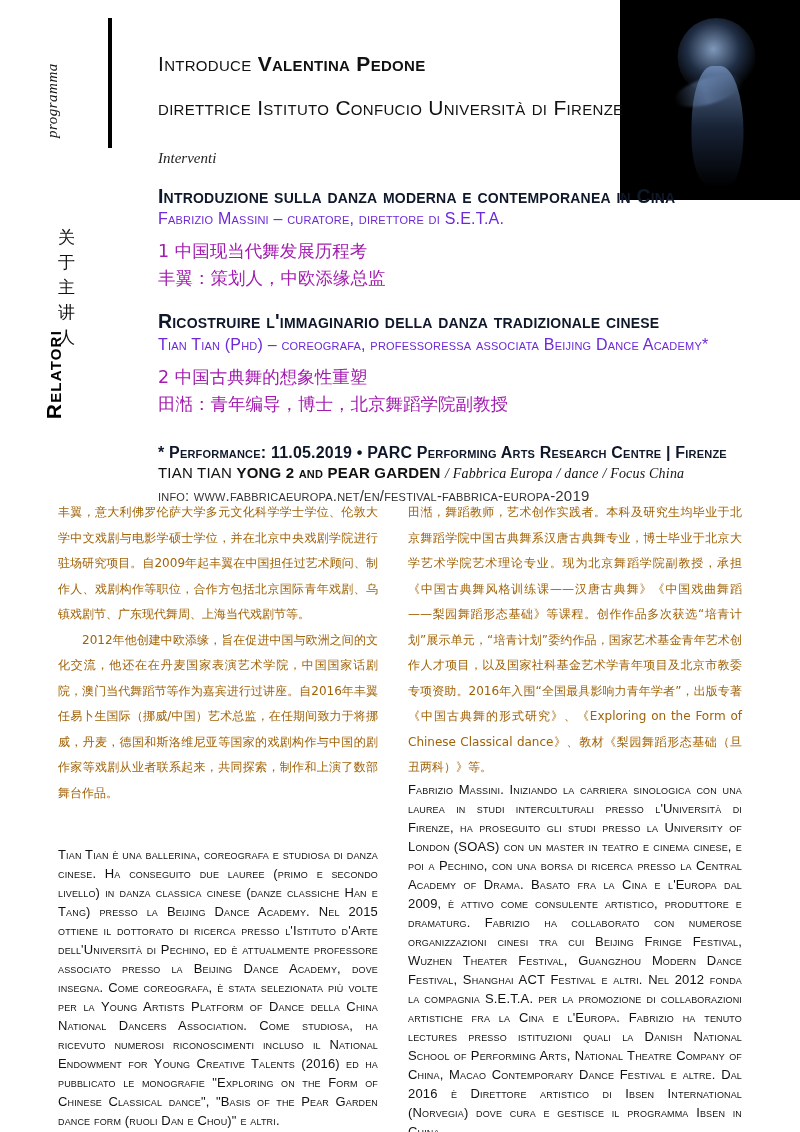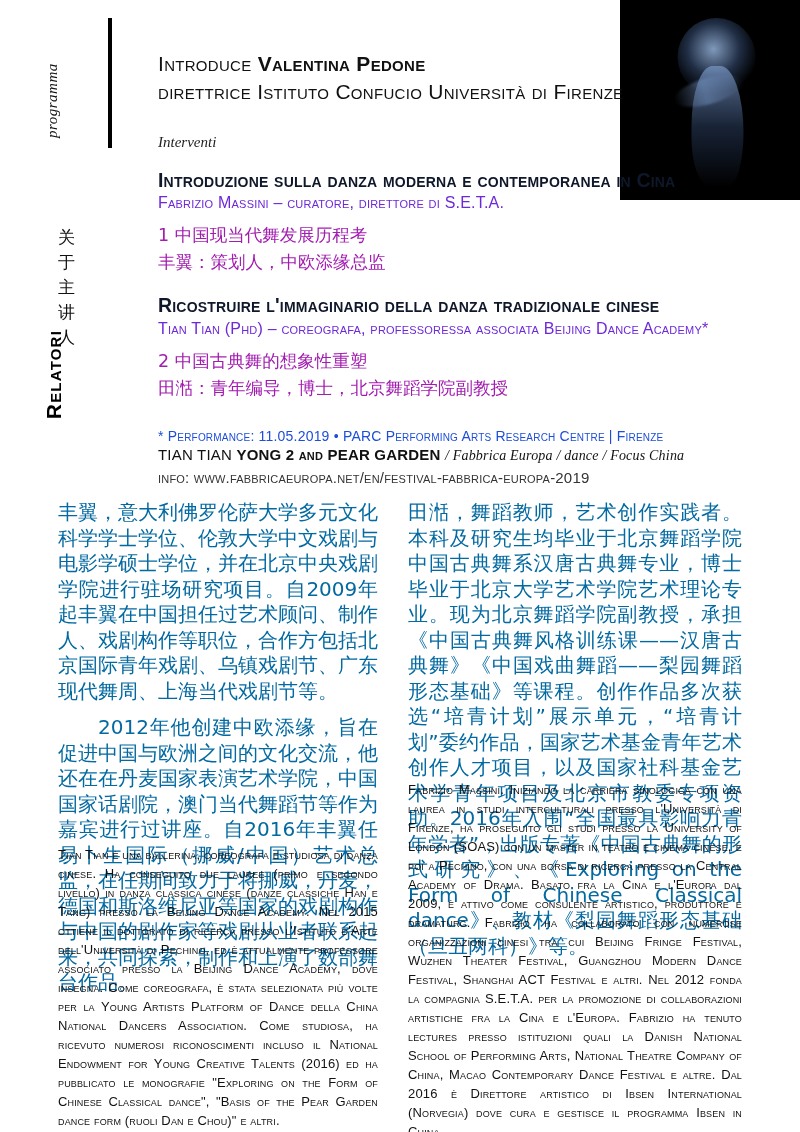--- a/index.html
+++ b/index.html
@@ -124,21 +124,21 @@
     position: absolute;
     left: 158px;
     top: 52px;
     width: 600px;
   }
   .h-introduce {
     font-size: 21px;
     letter-spacing: 0.3px;
     font-variant: small-caps;
     color: #111;
-    margin-bottom: 4px;
+    margin-bottom: 20px;
   }
   .h-introduce b { font-weight: bold; }
   .h-direttrice {
     font-size: 21px;
     letter-spacing: 0.3px;
     font-variant: small-caps;
     color: #111;
   }
   .h-interventi {
     margin-top: 30px;
@@ -170,25 +170,25 @@
     line-height: 27px;
     color: #a21caf;
     margin-top: 10px;
   }
 
   .perf {
     margin-top: 26px;
     border-top: 0;
   }
   .perf-line1 {
-    font-size: 14px;
-    font-weight: normal;
-    font-variant: small-caps;
-    letter-spacing: 0.2px;
-    color: #1d4ed8;
+    font-size: 16px;
+    font-weight: bold;
+    font-variant: small-caps;
+    letter-spacing: 0.2px;
+    color: #0f172a;
   }
   .perf-line2 {
     font-size: 15px;
     font-variant: small-caps;
     letter-spacing: 0.2px;
     color: #111;
     margin-top: 2px;
   }
   .perf-line2 .b { font-weight: bold; }
   .perf-line2 .it {
@@ -219,28 +219,28 @@
     width: 320px;
   }
   .col-right {
     position: absolute;
     left: 408px;
     top: 0;
     width: 334px;
   }
   .cn-par {
     font-family: "DejaVu Sans", sans-serif;
-    font-size: 20px;
+    font-size: 12px;
     line-height: 25.5px;
     text-align: justify;
-    color: #0369a1;
+    color: #a16207;
     text-justify: inter-ideograph;
   }
   .cn-par.indent { text-indent: 2em; }
-  .cn-par + .cn-par { margin-top: 11px; }
+  .cn-par + .cn-par { margin-top: 0; }
 
   .it-par {
     font-size: 13px;
     line-height: 19px;
     font-variant: small-caps;
     letter-spacing: 0.15px;
     text-align: justify;
     color: #111;
   }
   .bio-left {

